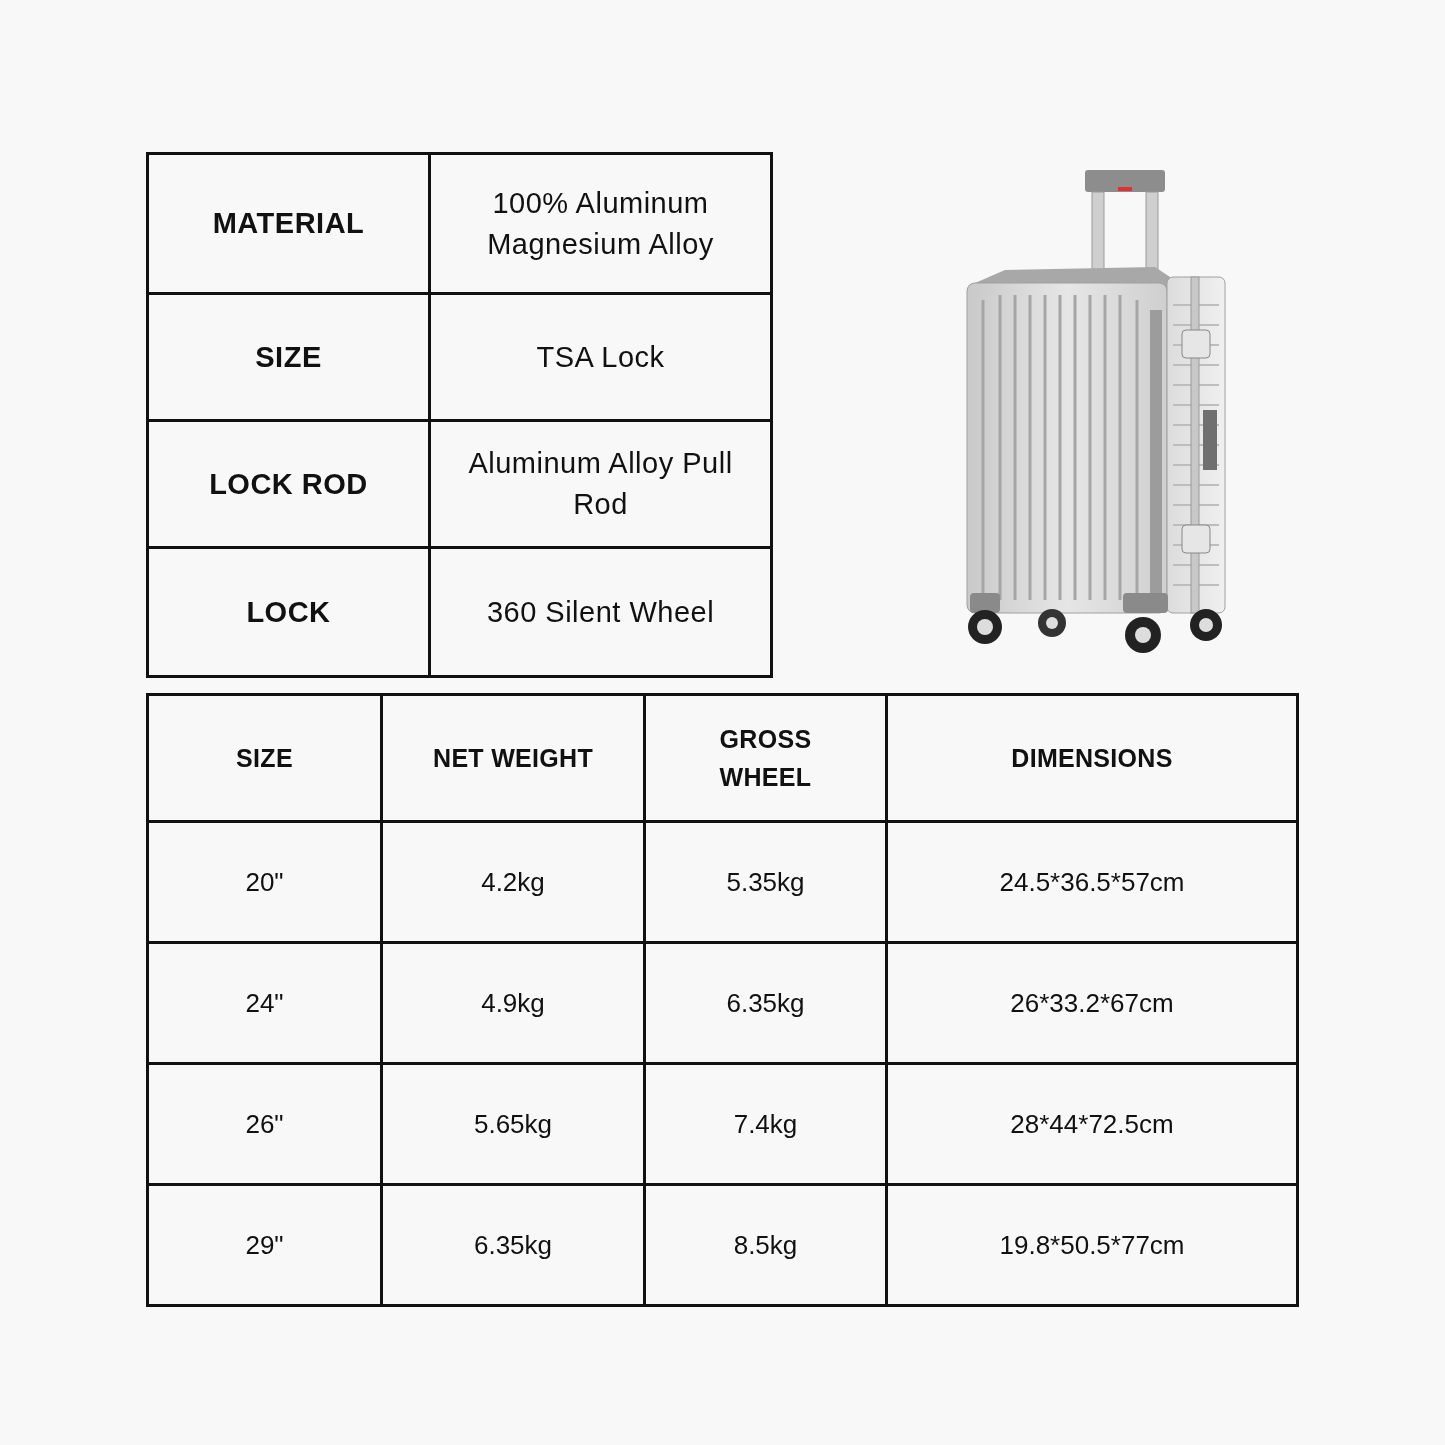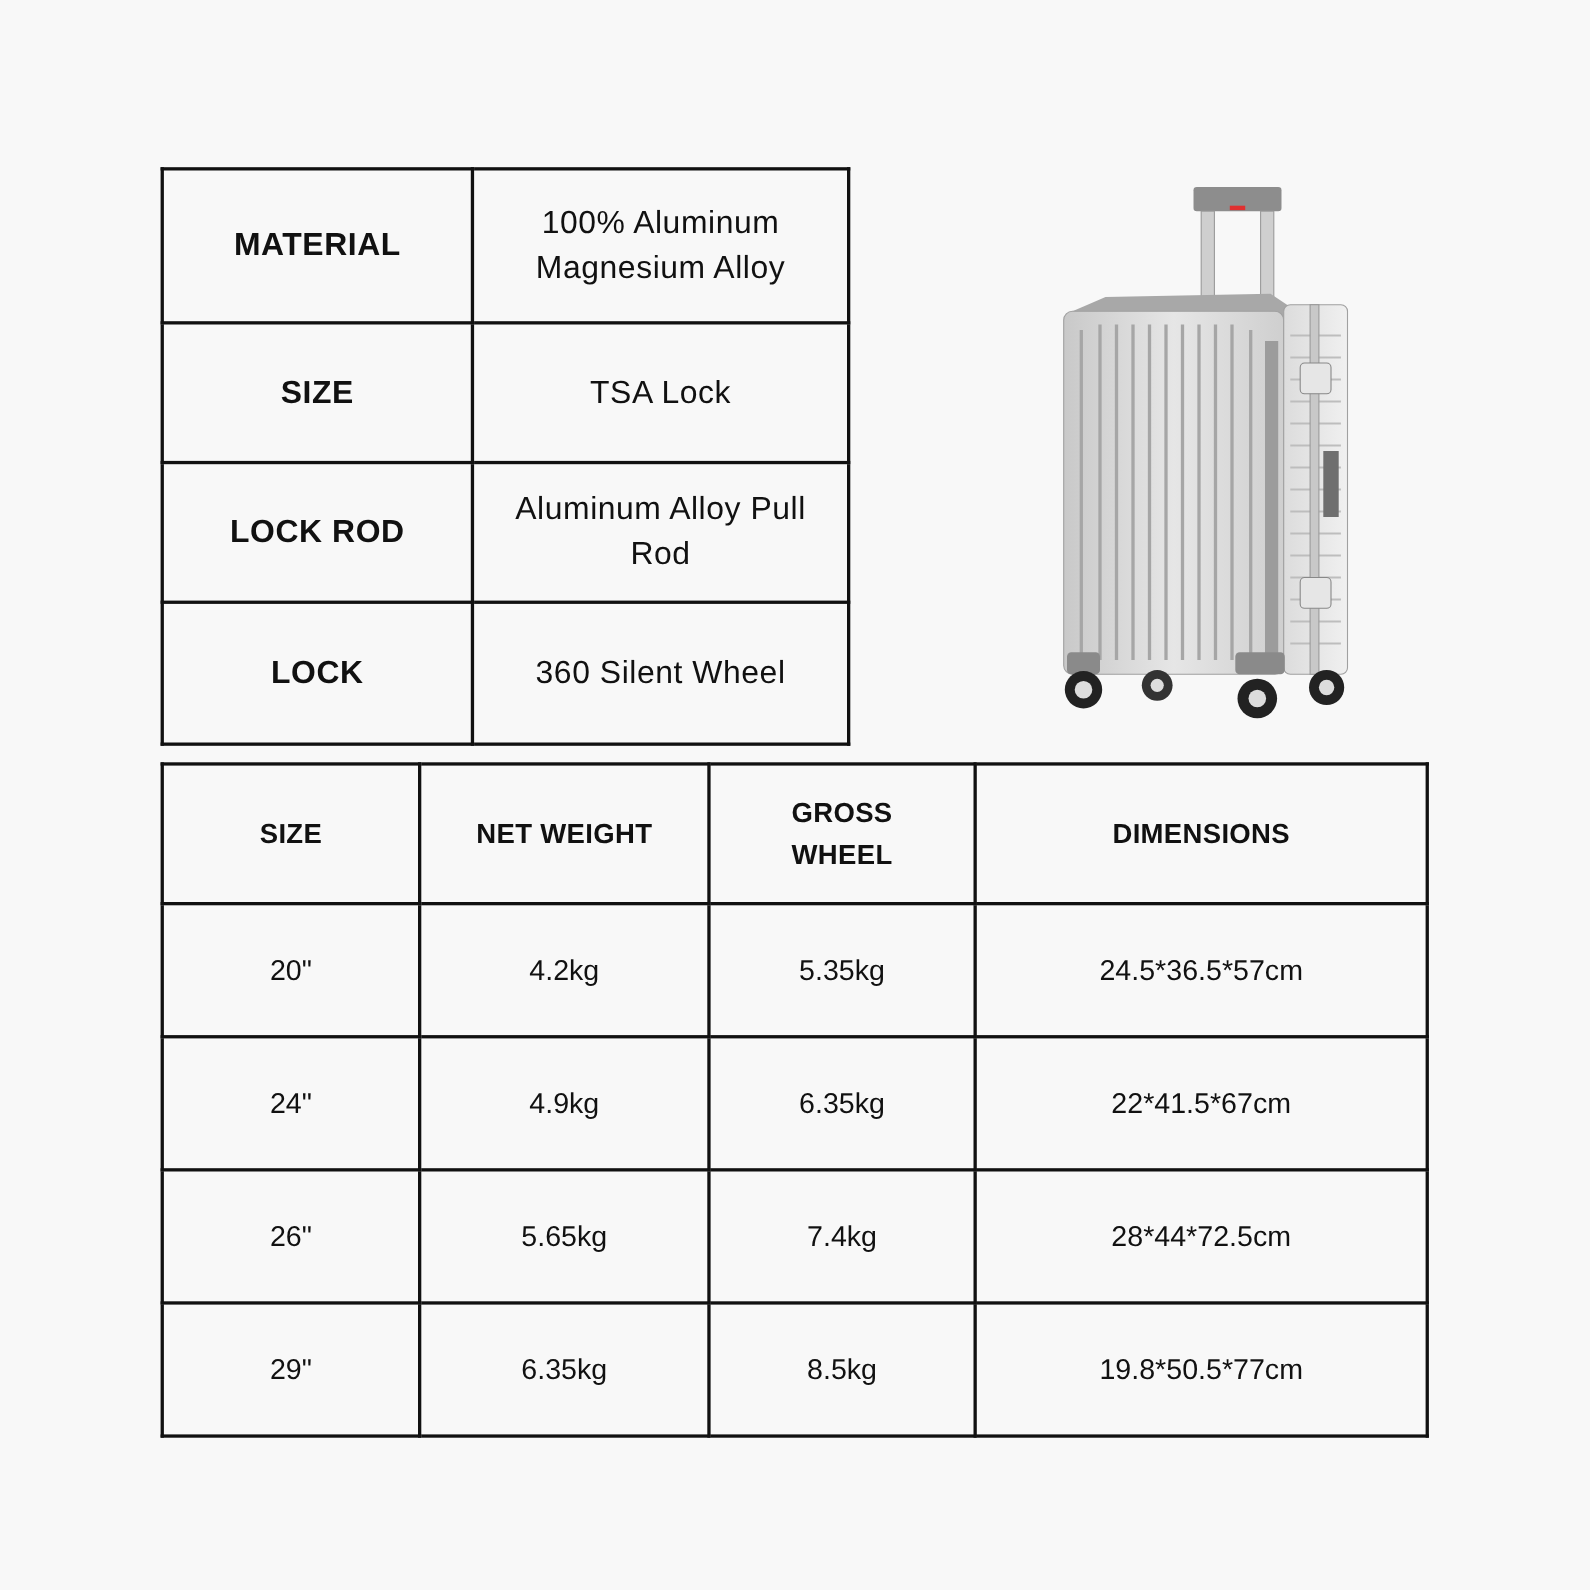--- a/index.html
+++ b/index.html
@@ -173,21 +173,21 @@
   <tr>
     <td>20"</td>
     <td>4.2kg</td>
     <td>5.35kg</td>
     <td>24.5*36.5*57cm</td>
   </tr>
   <tr>
     <td>24"</td>
     <td>4.9kg</td>
     <td>6.35kg</td>
-    <td>22*41.5*67cm</td>
+    <td>26*33.2*67cm</td>
   </tr>
   <tr>
     <td>26"</td>
     <td>5.65kg</td>
     <td>7.4kg</td>
     <td>28*44*72.5cm</td>
   </tr>
   <tr>
     <td>29"</td>
     <td>6.35kg</td>

